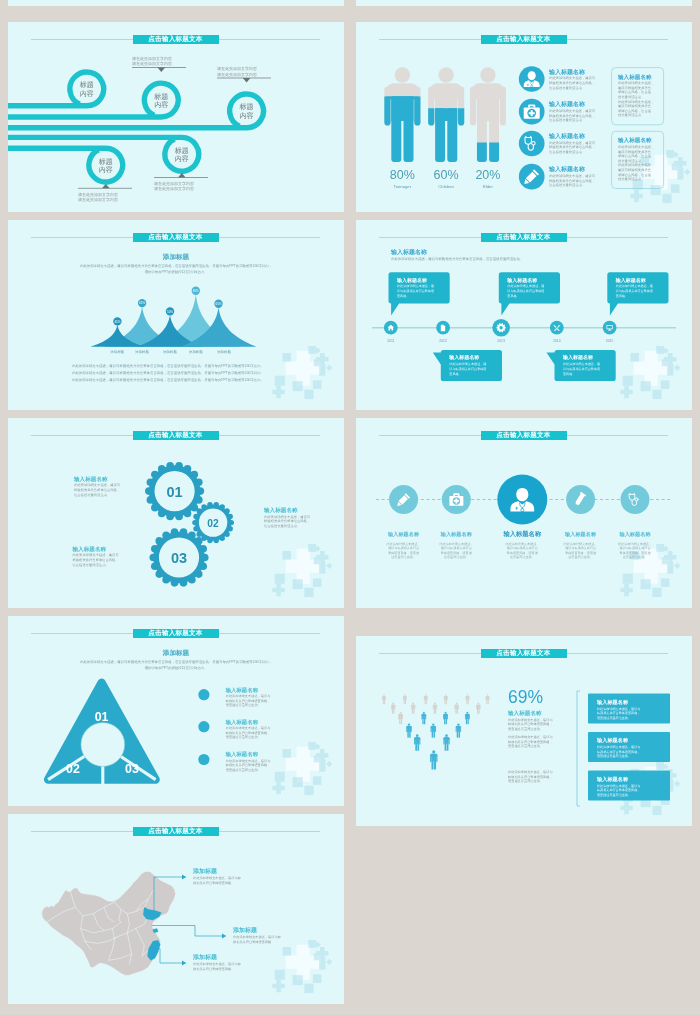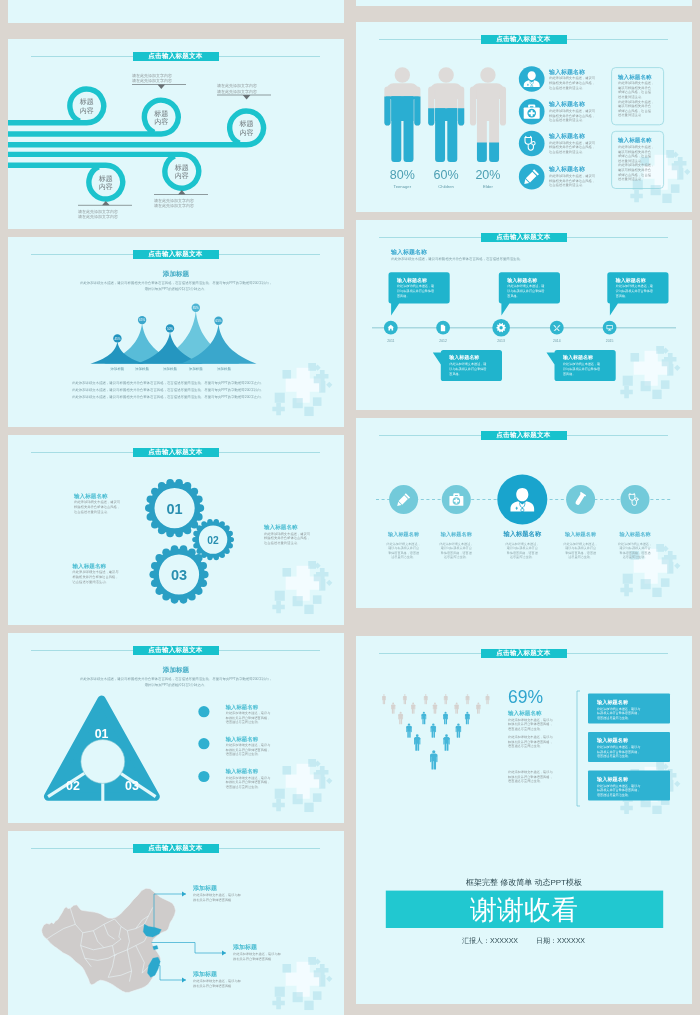--- a/index.html
+++ b/index.html
@@ -1,20 +1,20 @@
 <!DOCTYPE html>
 <html><head>
 <meta charset="utf-8">
 <style>
   html,body{margin:0;padding:0;}
   body{width:700px;height:1015px;background:#dbd6d0;
        font-family:"Liberation Sans",sans-serif;overflow:hidden;}
   .page{position:relative;width:700px;height:1015px;text-decoration:underline;}
   .slide{position:absolute;width:336px;height:190px;background:#e1f8fb;overflow:hidden;}
-  .s-left{left:8px;margin-top:17px;} .s-right{left:356px;}
+  .s-left{left:8px;} .s-right{left:356px;}
 
   
   .hdr{position:absolute;left:23px;right:24px;top:13px;height:8.6px;}
   .hdr .ln{position:absolute;left:0;right:0;top:4.3px;height:1px;background:#a6dde4;}
   .hdr .badge{position:absolute;left:50%;transform:translateX(-50%);top:0;
       width:86px;box-sizing:border-box;text-align:center;
       background:#18c2cd;color:#fff;font-size:6.6px;line-height:8.6px;
       white-space:nowrap;letter-spacing:0.2px;font-weight:bold;}
 </style>
 </head>
@@ -776,24 +776,13 @@
           <text x="185" y="65.2">此处添加详细文本描述，建议与标</text>
             <text x="185" y="70">题相关并符合整体语言风格</text>
           <text x="225" y="124.2">此处添加详细文本描述，建议与标</text>
             <text x="225" y="129">题相关并符合整体语言风格</text>
           <text x="185" y="151.2">此处添加详细文本描述，建议与标</text>
             <text x="185" y="156">题相关并符合整体语言风格</text>
         </g>
       </g>
     </svg>
   </div>
-  <div class="slide s-right" style="top:814px" id="sl10">
-    <svg class="art" viewBox="0 0 336 190" width="336" height="190" style="position:absolute;left:0;top:0">
-      <text x="168" y="71" text-anchor="middle" font-size="8" fill="#2e4a52" font-family="'Liberation Sans',sans-serif">框架完整  修改简单  动态PPT模板</text>
-      <rect x="29.8" y="76.6" width="277.4" height="37.4" fill="#21c8d0"></rect>
-      <text x="168" y="105" text-anchor="middle" font-size="27" fill="#fff" font-family="'Liberation Sans',sans-serif">谢谢收看</text>
-      <g font-size="7" fill="#2e4a52" font-family="'Liberation Sans',sans-serif">
-        <text x="106" y="129">汇报人：XXXXXX</text>
-        <text x="180" y="129">日期：XXXXXX</text>
-      </g>
-    </svg>
-  </div>
 </div>
 
 </body></html>

